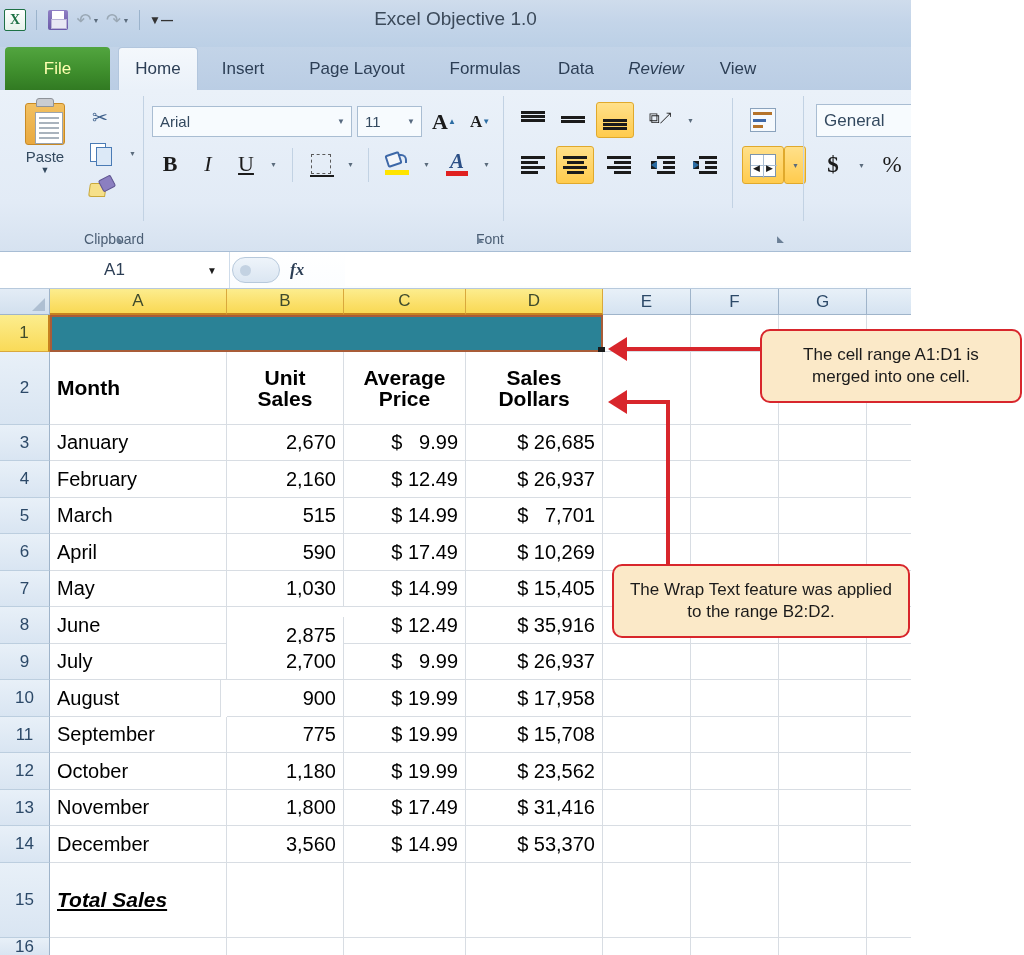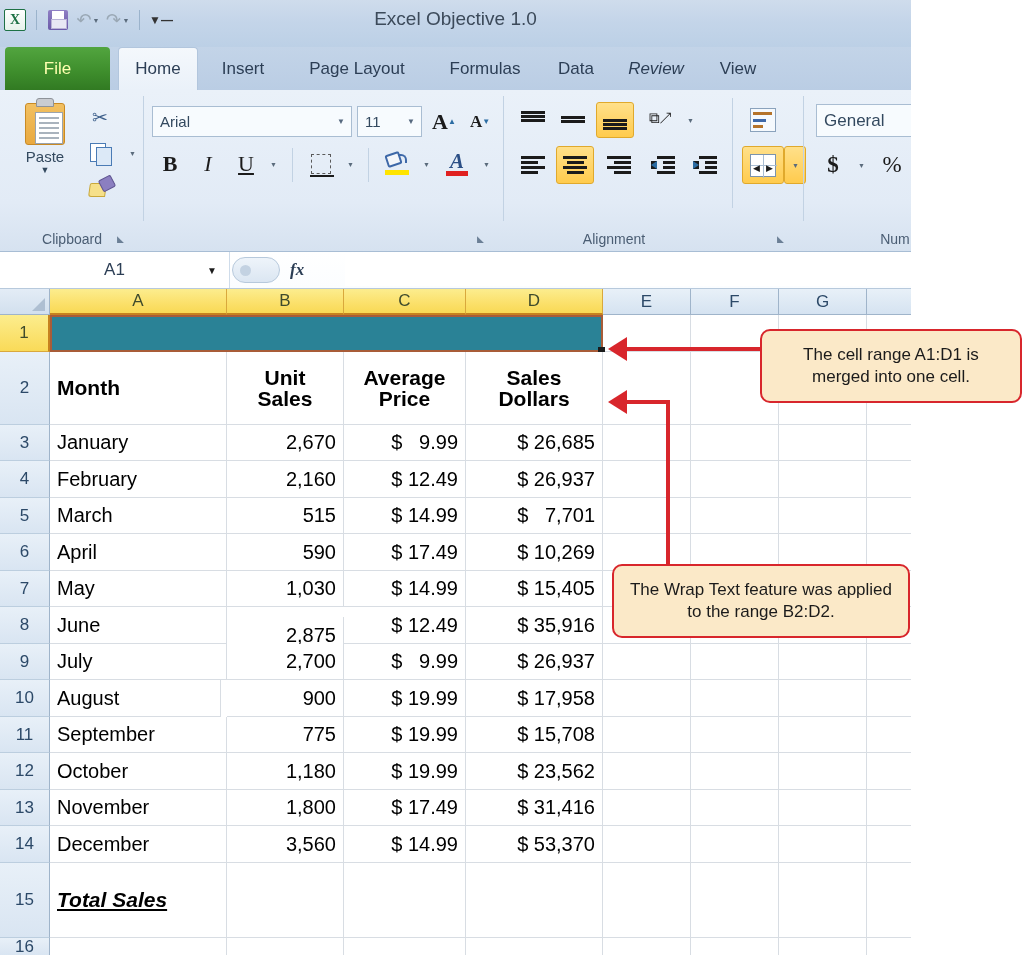--- a/index.html
+++ b/index.html
@@ -68,21 +68,21 @@
 
   
   .ribbon {
     position: absolute; left: 0; top: 90px; width: 911px; height: 162px;
     background: linear-gradient(to bottom,#eaf1f9 0%,#e2ebf6 70%,#d6e2f0 100%);
     border-bottom: 1px solid #a8bdd4;
   }
   .rgroup { position: absolute; top: 0; height: 162px; }
   .rgroup-label {
     position: absolute; bottom: 5px; left: 0; width: 100%;
-    text-align: center; font-size: 14px; color: #4a5d73;
+    text-align: right; font-size: 14px; color: #4a5d73;
   }
   .rgroup-divider { position: absolute; top: 6px; width: 1px; height: 125px; background: #c2d2e3; }
   .dlg-launch {
     position: absolute; bottom: 7px; width: 13px; height: 13px; color: #6b7f96; font-size: 11px;
   }
   .dlg-launch:after { content: "◣"; font-size: 9px; }
 
   
   .paste-btn { position: absolute; left: 12px; top: 8px; width: 66px; text-align: center; }
   .clip-ic { width: 44px; height: 48px; margin: 0 auto; position: relative; }
@@ -358,20 +358,21 @@
       <div class="btn" style="left:296px;top:58px;width:34px;height:32px;">
         <span class="fcolor-ic">
               <i class="letter">A</i>
               <i class="bar"></i>
             </span>
       </div>
       <div class="btn" style="left:332px;top:58px;width:20px;height:32px;">
             <span class="caret">▼</span>
           </div>
 
+      <div class="rgroup-label">Font</div>
       <div class="dlg-launch" style="right:14px;"></div>
       <div class="rgroup-divider" style="right:0;"></div>
     </div>
 
     <div class="rgroup" style="left:504px;width:300px;">
       <div class="btn" style="left:12px;top:14px;width:34px;height:32px;">
         <span class="align-ic">
               <i style="top:0;width:24px"></i>
               <i style="top:4px;width:24px"></i>
               <i style="top:8px;width:24px"></i>
@@ -455,21 +456,20 @@
           <i style="left:0;top:10px;width:26px;height:1px"></i>
               <i style="left:12px;top:0;width:1px;height:23px"></i>
           <span class="ar" style="left:2px">◀</span>
               <span class="ar" style="right:2px">▶</span>
         </span>
       </div>
       <div class="btn on" style="left:280px;top:56px;width:22px;height:38px;">
             <span class="caret">▼</span>
           </div>
 
-      <div class="rgroup-label" style="left:-20px;width:260px;">Alignment</div>
       <div class="dlg-launch" style="right:14px;"></div>
       <div class="rgroup-divider" style="right:0;"></div>
     </div>
 
     <div class="rgroup" style="left:804px;width:150px;">
       <div class="fontbox" style="left:12px;top:14px;width:130px;height:33px;font-size:17px;">
         <span>General</span>
       </div>
       <div class="btn" style="left:14px;top:58px;width:30px;height:34px;">
             <span class="dollar">$</span>

